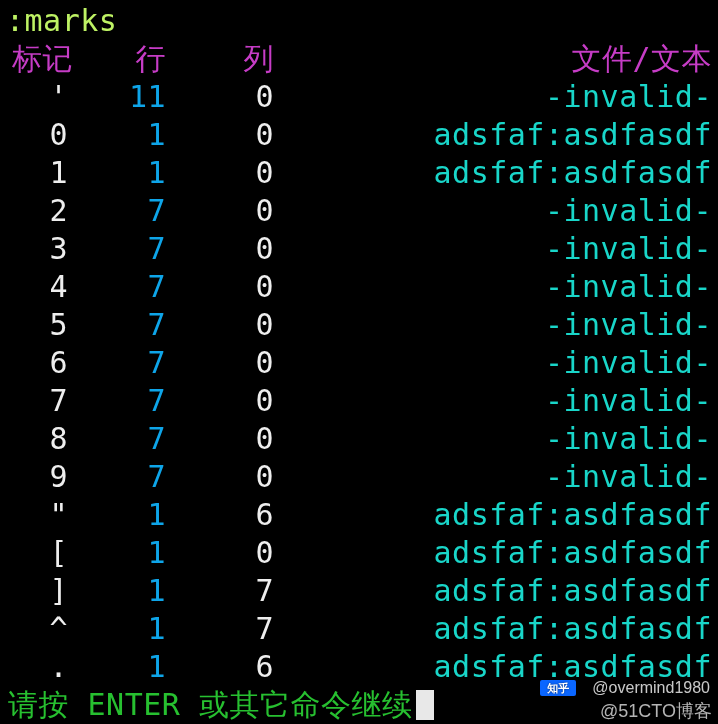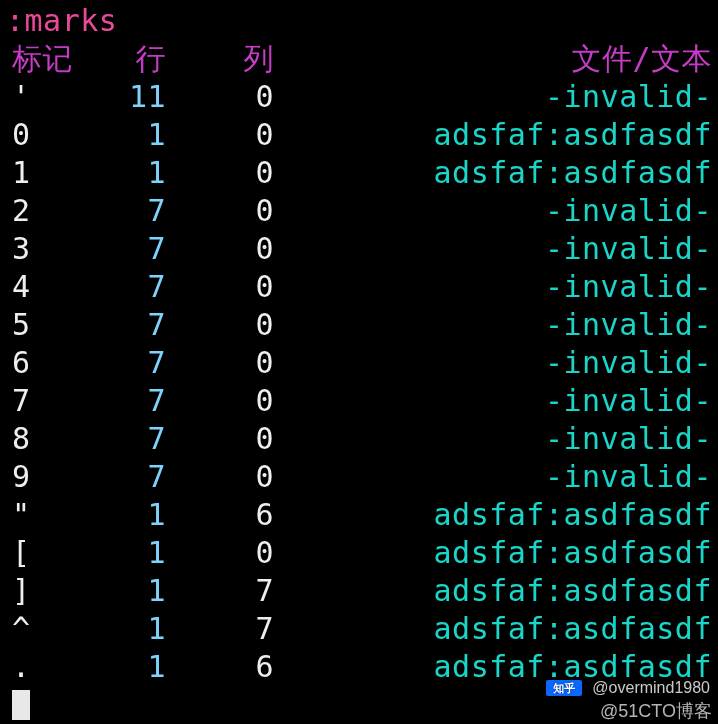--- a/index.html
+++ b/index.html
@@ -19,33 +19,33 @@
     padding: 2px 6px;
     letter-spacing: 0.5px;
   }
   .row {
     display: flex;
     height: 38px;
     align-items: center;
     white-space: pre;
   }
   .cmd {
-    color: #ec4899;
+    color: #bef264;
   }
   .hdr {
     color: #c63cc6; 
   }
   .mark-col {
     color: #eeeeee;
     width: 56px;
-    text-align: left;
+    text-align: right;
     padding-left: 6px;
   }
   .line-col {
-    color: #7dd3fc;
+    color: #0ea5e9;
     width: 98px;
     text-align: right;
   }
   .col-col {
     color: #eeeeee;
     width: 108px;
     text-align: right;
     padding-right: 10px;
   }
   .file-col {
@@ -78,21 +78,21 @@
   }
   .watermark-zhihu {
     position: absolute;
     right: 8px;
     bottom: 28px;
     font-family: Arial, "Microsoft YaHei", sans-serif;
     font-size: 16px;
     color: rgba(235,235,235,0.85);
     display: flex;
     align-items: center;
-    gap: 10px;
+    gap: 16px;
     letter-spacing: 0;
     text-shadow: 0 0 2px rgba(0,0,0,0.6);
     padding-left: 27px;
   }
   .zhihu-logo {
     width: 36px;
     height: 16px;
     background: #0a66ff;
     color: #fff;
     font-size: 11px;
@@ -141,20 +141,21 @@
       <div class="row"><span class="mark-col">8</span><span class="line-col">7</span><span class="col-col">0</span><span class="file-col">-invalid-</span></div>
       <div class="row"><span class="mark-col">9</span><span class="line-col">7</span><span class="col-col">0</span><span class="file-col">-invalid-</span></div>
       <div class="row"><span class="mark-col">"</span><span class="line-col">1</span><span class="col-col">6</span><span class="file-col">adsfaf:asdfasdf</span></div>
       <div class="row"><span class="mark-col">[</span><span class="line-col">1</span><span class="col-col">0</span><span class="file-col">adsfaf:asdfasdf</span></div>
       <div class="row"><span class="mark-col">]</span><span class="line-col">1</span><span class="col-col">7</span><span class="file-col">adsfaf:asdfasdf</span></div>
       <div class="row"><span class="mark-col">^</span><span class="line-col">1</span><span class="col-col">7</span><span class="file-col">adsfaf:asdfasdf</span></div>
       <div class="row"><span class="mark-col">.</span><span class="line-col">1</span><span class="col-col">6</span><span class="file-col">adsfaf:asdfasdf</span></div>
     </div>
 
   <div class="prompt-row">
+    <span>请按 ENTER 或其它命令继续</span>
     <span class="cursor-block"></span>
   </div>
 
 </div>
 
 <div class="watermark-zhihu">
   <span class="zhihu-logo">知乎</span>
   <span>@overmind1980</span>
 </div>
 <div class="watermark-51cto">@51CTO博客</div>

